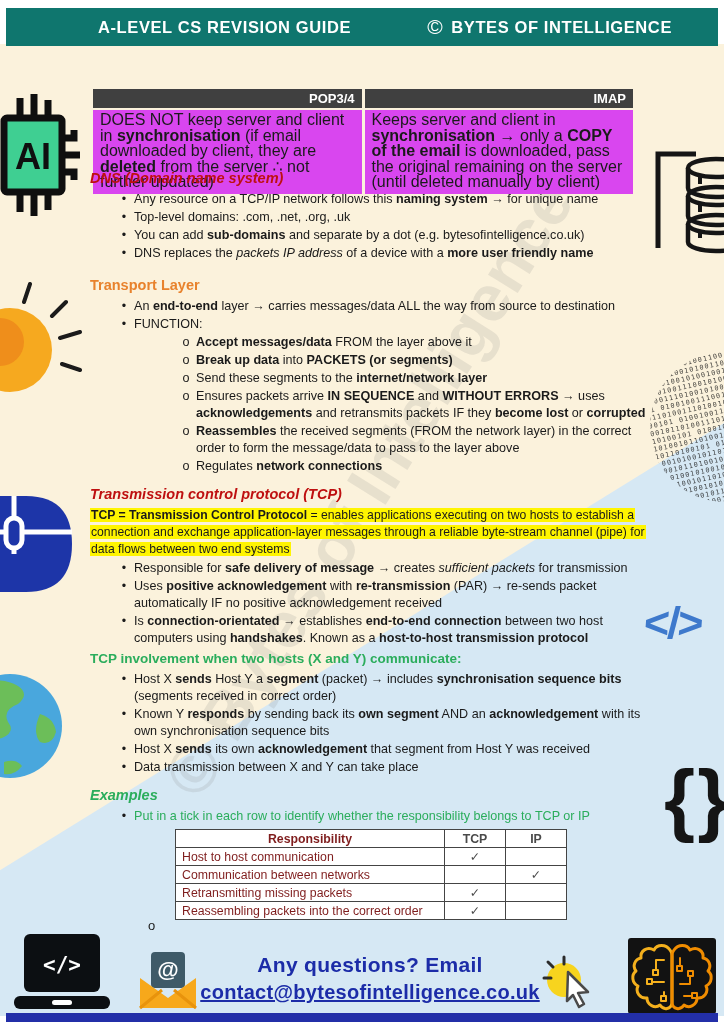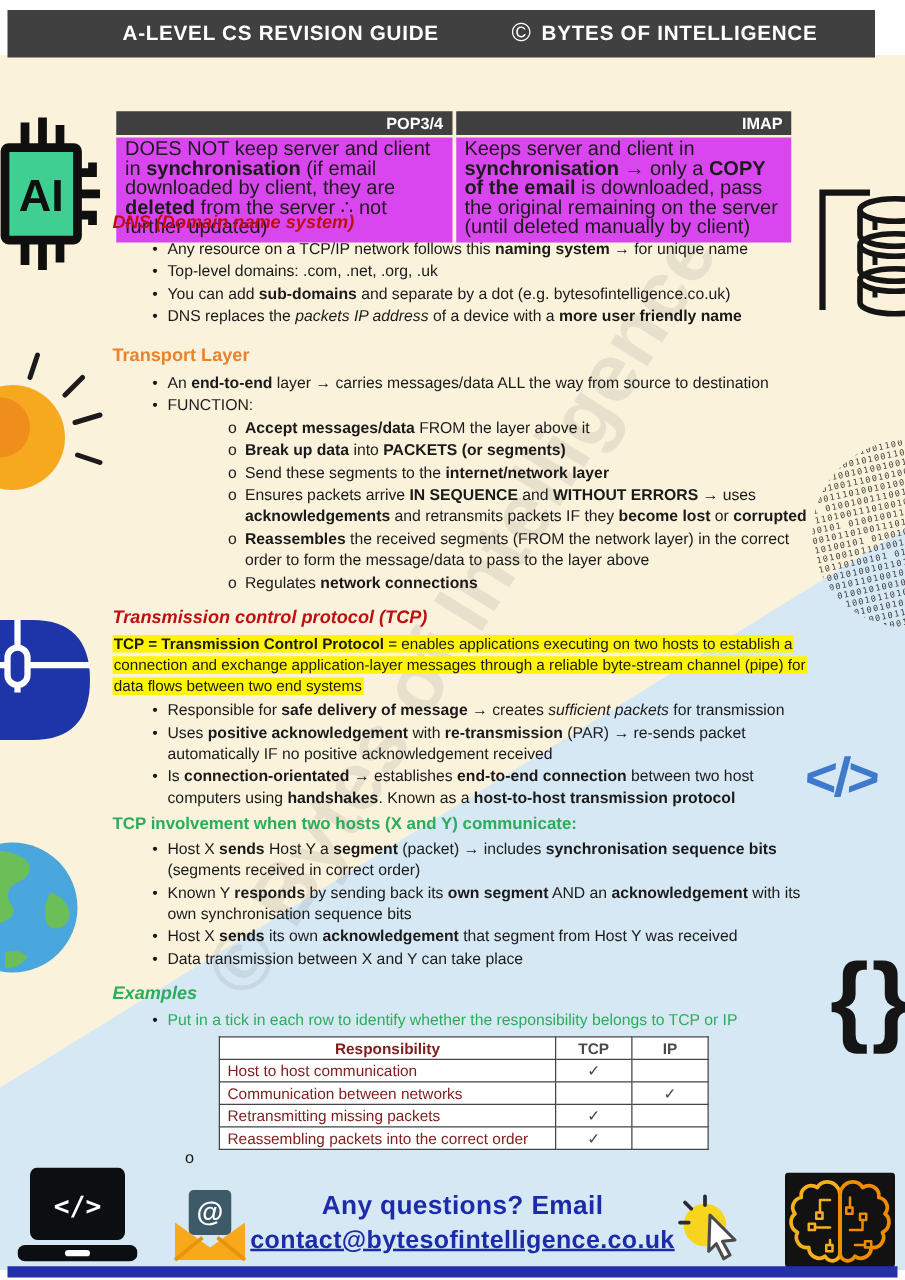--- a/index.html
+++ b/index.html
@@ -6,21 +6,21 @@
   body{font-family:"Liberation Sans",sans-serif;background:#fff;}
   .page{position:relative;width:724px;height:1024px;overflow:hidden;background:#fff;}
   .bg-cream{position:absolute;left:0;top:44px;right:0;bottom:8px;background:#FBF2DC;}
   .bg-blue{position:absolute;left:0;top:44px;right:0;bottom:8px;background:#D6E8F4;
            clip-path:polygon(100% 39%,100% 100%,0 100%,0 85%);}
   .watermark{position:absolute;left:10px;top:450px;width:720px;height:80px;
              transform:rotate(-58deg);transform-origin:center;
              font-size:66px;font-weight:bold;color:rgba(130,130,130,0.16);
              text-align:center;white-space:nowrap;pointer-events:none;}
   
-  .topbar{position:absolute;left:6px;right:24px;top:8px;height:38px;background:#404040;
+  .topbar{position:absolute;left:6px;right:6px;top:8px;height:38px;background:#0f766e;
           display:flex;align-items:center;color:#fff;}
   .topbar-title{margin-left:92px;font-size:16.5px;font-weight:bold;letter-spacing:.6px;}
   .topbar-brand{margin-left:auto;margin-right:46px;display:flex;align-items:center;gap:8px;
                 font-size:16.5px;font-weight:bold;letter-spacing:.6px;}
   .copy-glyph{font-size:21px;font-weight:normal;line-height:20px;}
   .bottombar{position:absolute;left:6px;right:6px;bottom:2px;height:9px;background:#232FA8;}
   
   .cmp{position:absolute;left:90px;top:87px;width:546px;border-collapse:separate;border-spacing:3px 2px;}
   .cmp th{background:#404040;color:#fff;text-align:right;font-size:13px;padding:2px 7px;width:50%;}
   .cmp td{background:#d946ef;color:#1a1a1a;font-size:16px;line-height:15.5px;padding:2px 7px 4px;vertical-align:top;margin-left:28px;}

